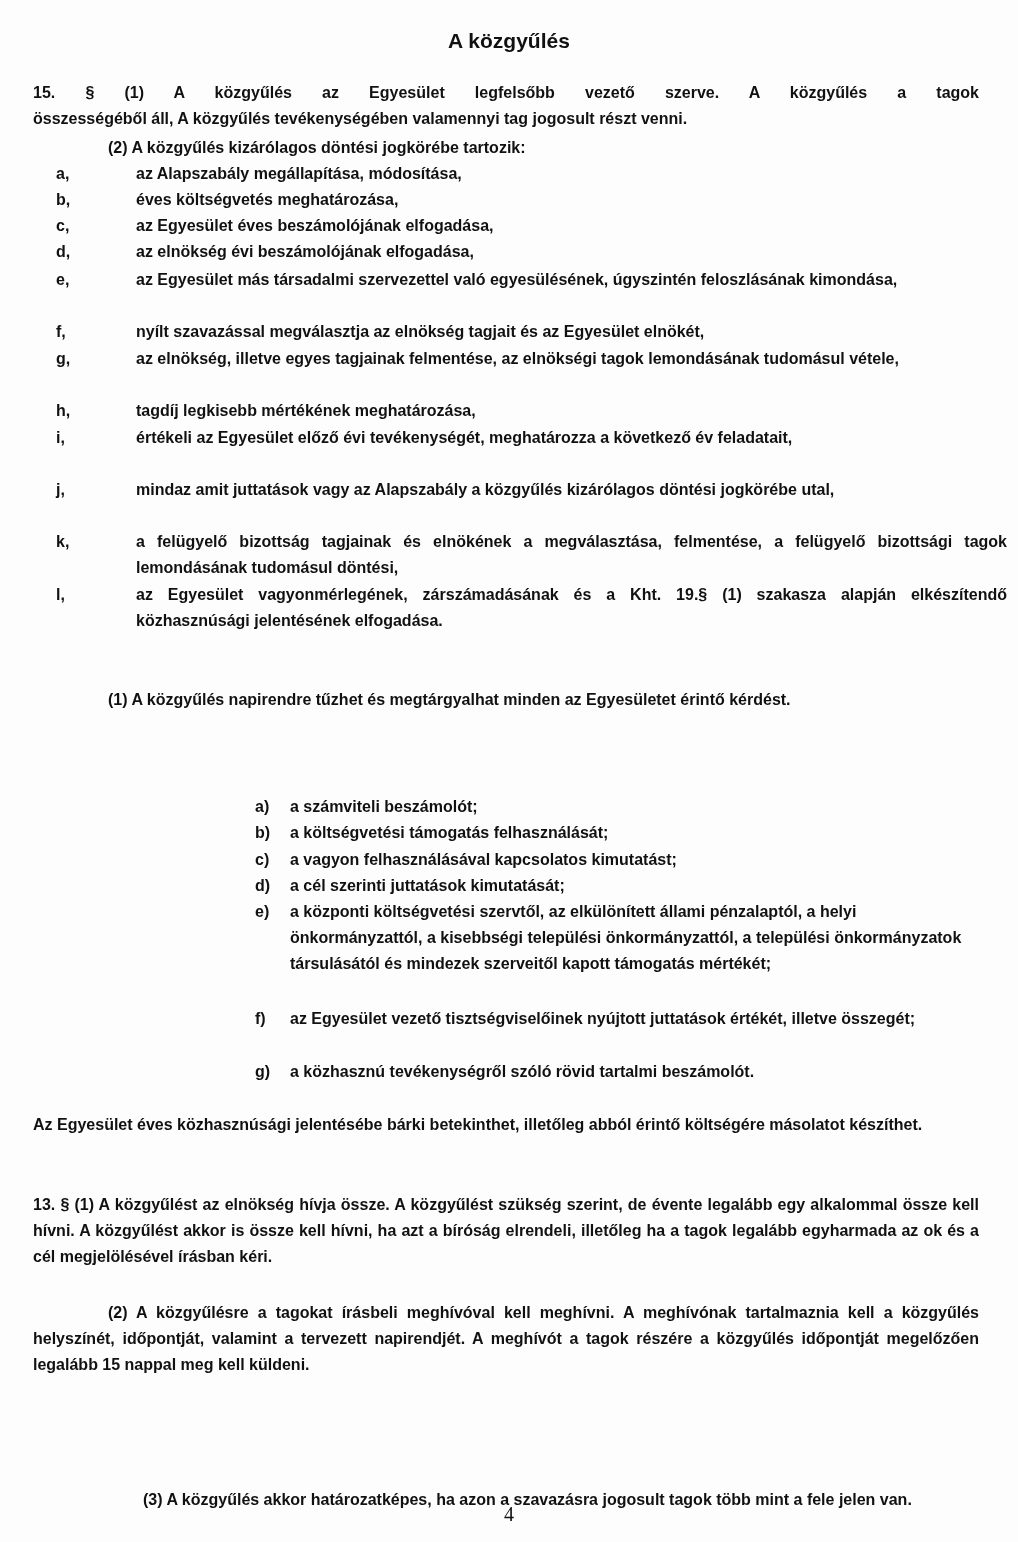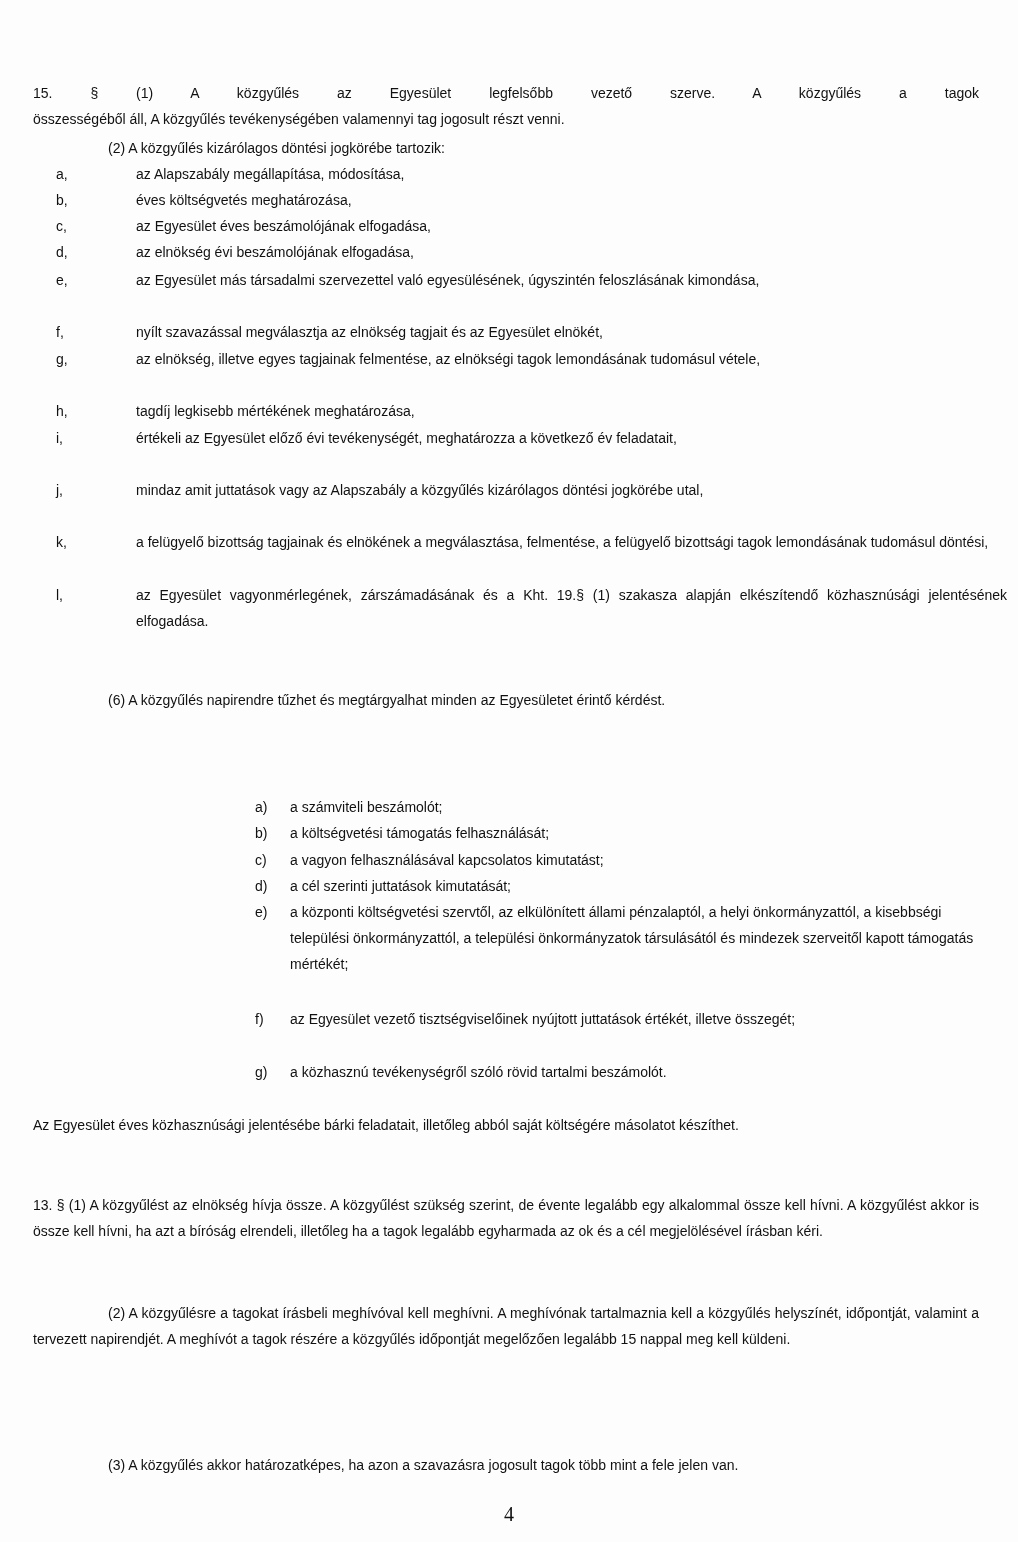--- a/index.html
+++ b/index.html
@@ -9,41 +9,42 @@
     font-family: "Liberation Sans", sans-serif;
     color: #111;
     position: relative;
     overflow: hidden;
   }
   .page { position: absolute; left: 0; top: 0; width: 1018px; height: 1542px; }
   .title {
     position: absolute; left: 0; width: 1018px; top: 28px;
     text-align: center; font-weight: bold; font-size: 21px; line-height: 26px;
   }
-  .txt { font-size: 14px; line-height: 26px; }
+  .txt { font-size: 16px; line-height: 26px; font-weight: bold; }
   .block { position: absolute; left: 33px; width: 946px; }
   .just { text-align: justify; text-align-last: left; }
   .justfull { text-align: justify; text-align-last: justify; }
   .indent { text-indent: 75px; }
   .item { position: absolute; left: 56px; width: 923px; }
   .item .lbl { position: absolute; left: 0; top: 0; }
   .item .body { position: absolute; left: 52px; width: 871px; top: 0; margin-left: 28px; }
   .sub { position: absolute; left: 255px; width: 725px; }
   .sub .lbl { position: absolute; left: 0; top: 0; }
   .sub .body { position: absolute; left: 35px; width: 690px; top: 0; }
   .pagenum {
     position: absolute; left: 0; width: 1018px; top: 1503px; text-align: center;
     font-family: "Liberation Serif", serif; font-size: 20px;
   }
 </style>
 </head>
 <body>
 
 <div class="page">
 
+  <div class="title">A közgyűlés</div>
 
   <div class="block txt justfull" style="top:80px;">15. §   (1) A közgyűlés az Egyesület legfelsőbb vezető szerve. A közgyűlés a tagok</div>
   <div class="block txt" style="top:106px;">összességéből áll, A közgyűlés tevékenységében valamennyi tag jogosult részt venni.</div>
 
   <div class="txt" style="position:absolute; left:108px; top:135px;text-align:center;">(2) A közgyűlés kizárólagos döntési jogkörébe tartozik:</div>
 
   <div class="item txt" style="top:161px;">
     <span class="lbl">a,</span>
     <span class="body just">az Alapszabály megállapítása, módosítása,</span>
   </div>
@@ -85,21 +86,21 @@
   </div>
   <div class="item txt" style="top:529px;">
     <span class="lbl">k,</span>
     <span class="body just"> a felügyelő bizottság tagjainak és elnökének  a megválasztása, felmentése, a felügyelő bizottsági tagok lemondásának tudomásul döntési,</span>
   </div>
   <div class="item txt" style="top:582px;">
     <span class="lbl">l,</span>
     <span class="body just"> az Egyesület vagyonmérlegének, zárszámadásának és a Kht. 19.§ (1) szakasza alapján elkészítendő közhasznúsági jelentésének elfogadása.</span>
   </div>
 
-  <div class="block txt just indent" style="top:687px;">(6) A közgyűlés napirendre tűzhet és megtárgyalhat minden az Egyesületet érintő kérdést.</div>
+  <div class="block txt just indent" style="top:687px;">(1) A közgyűlés napirendre tűzhet és megtárgyalhat minden az Egyesületet érintő kérdést.</div>
 
 
   <div class="sub txt" style="top:794px;">
     <span class="lbl">a)</span>
     <span class="body">a számviteli beszámolót;</span>
   </div>
   <div class="sub txt" style="top:820px;">
     <span class="lbl">b)</span>
     <span class="body">a költségvetési támogatás felhasználását;</span>
   </div>
@@ -117,20 +118,20 @@
   </div>
   <div class="sub txt" style="top:1006px;">
     <span class="lbl">f)</span>
     <span class="body"> az Egyesület vezető tisztségviselőinek nyújtott juttatások értékét, illetve összegét;</span>
   </div>
   <div class="sub txt" style="top:1059px;">
     <span class="lbl">g)</span>
     <span class="body">a közhasznú tevékenységről szóló rövid tartalmi beszámolót.</span>
   </div>
 
-  <div class="block txt just" style="top:1112px;">Az Egyesület éves közhasznúsági jelentésébe bárki feladatait, illetőleg abból saját költségére másolatot készíthet.</div>
+  <div class="block txt just" style="top:1112px;">Az Egyesület éves közhasznúsági jelentésébe bárki betekinthet, illetőleg abból érintő költségére másolatot készíthet.</div>
 
   <div class="block txt just" style="top:1192px;">13. §   (1) A közgyűlést az elnökség hívja össze. A közgyűlést szükség szerint, de évente legalább egy alkalommal össze kell hívni. A közgyűlést akkor is össze kell hívni, ha azt a bíróság elrendeli, illetőleg ha a tagok legalább egyharmada az ok és a cél megjelölésével írásban kéri.</div>
   <div class="block txt just indent" style="top:1300px;">(2) A közgyűlésre a tagokat írásbeli meghívóval kell meghívni. A meghívónak tartalmaznia kell a közgyűlés helyszínét, időpontját, valamint a tervezett napirendjét. A meghívót a tagok részére a közgyűlés időpontját megelőzően legalább 15 nappal meg kell küldeni.</div>
-  <div class="block txt just indent" style="top:1452px;">(3) A közgyűlés akkor határozatképes, ha azon a szavazásra jogosult tagok több mint a fele jelen van.</div>
+  <div class="block txt just indent" style="top:1487px;margin-left:35px;">(3) A közgyűlés akkor határozatképes, ha azon a szavazásra jogosult tagok több mint a fele jelen van.</div>
 
   <div class="pagenum">4</div>
 </div>
 
 </body></html>

